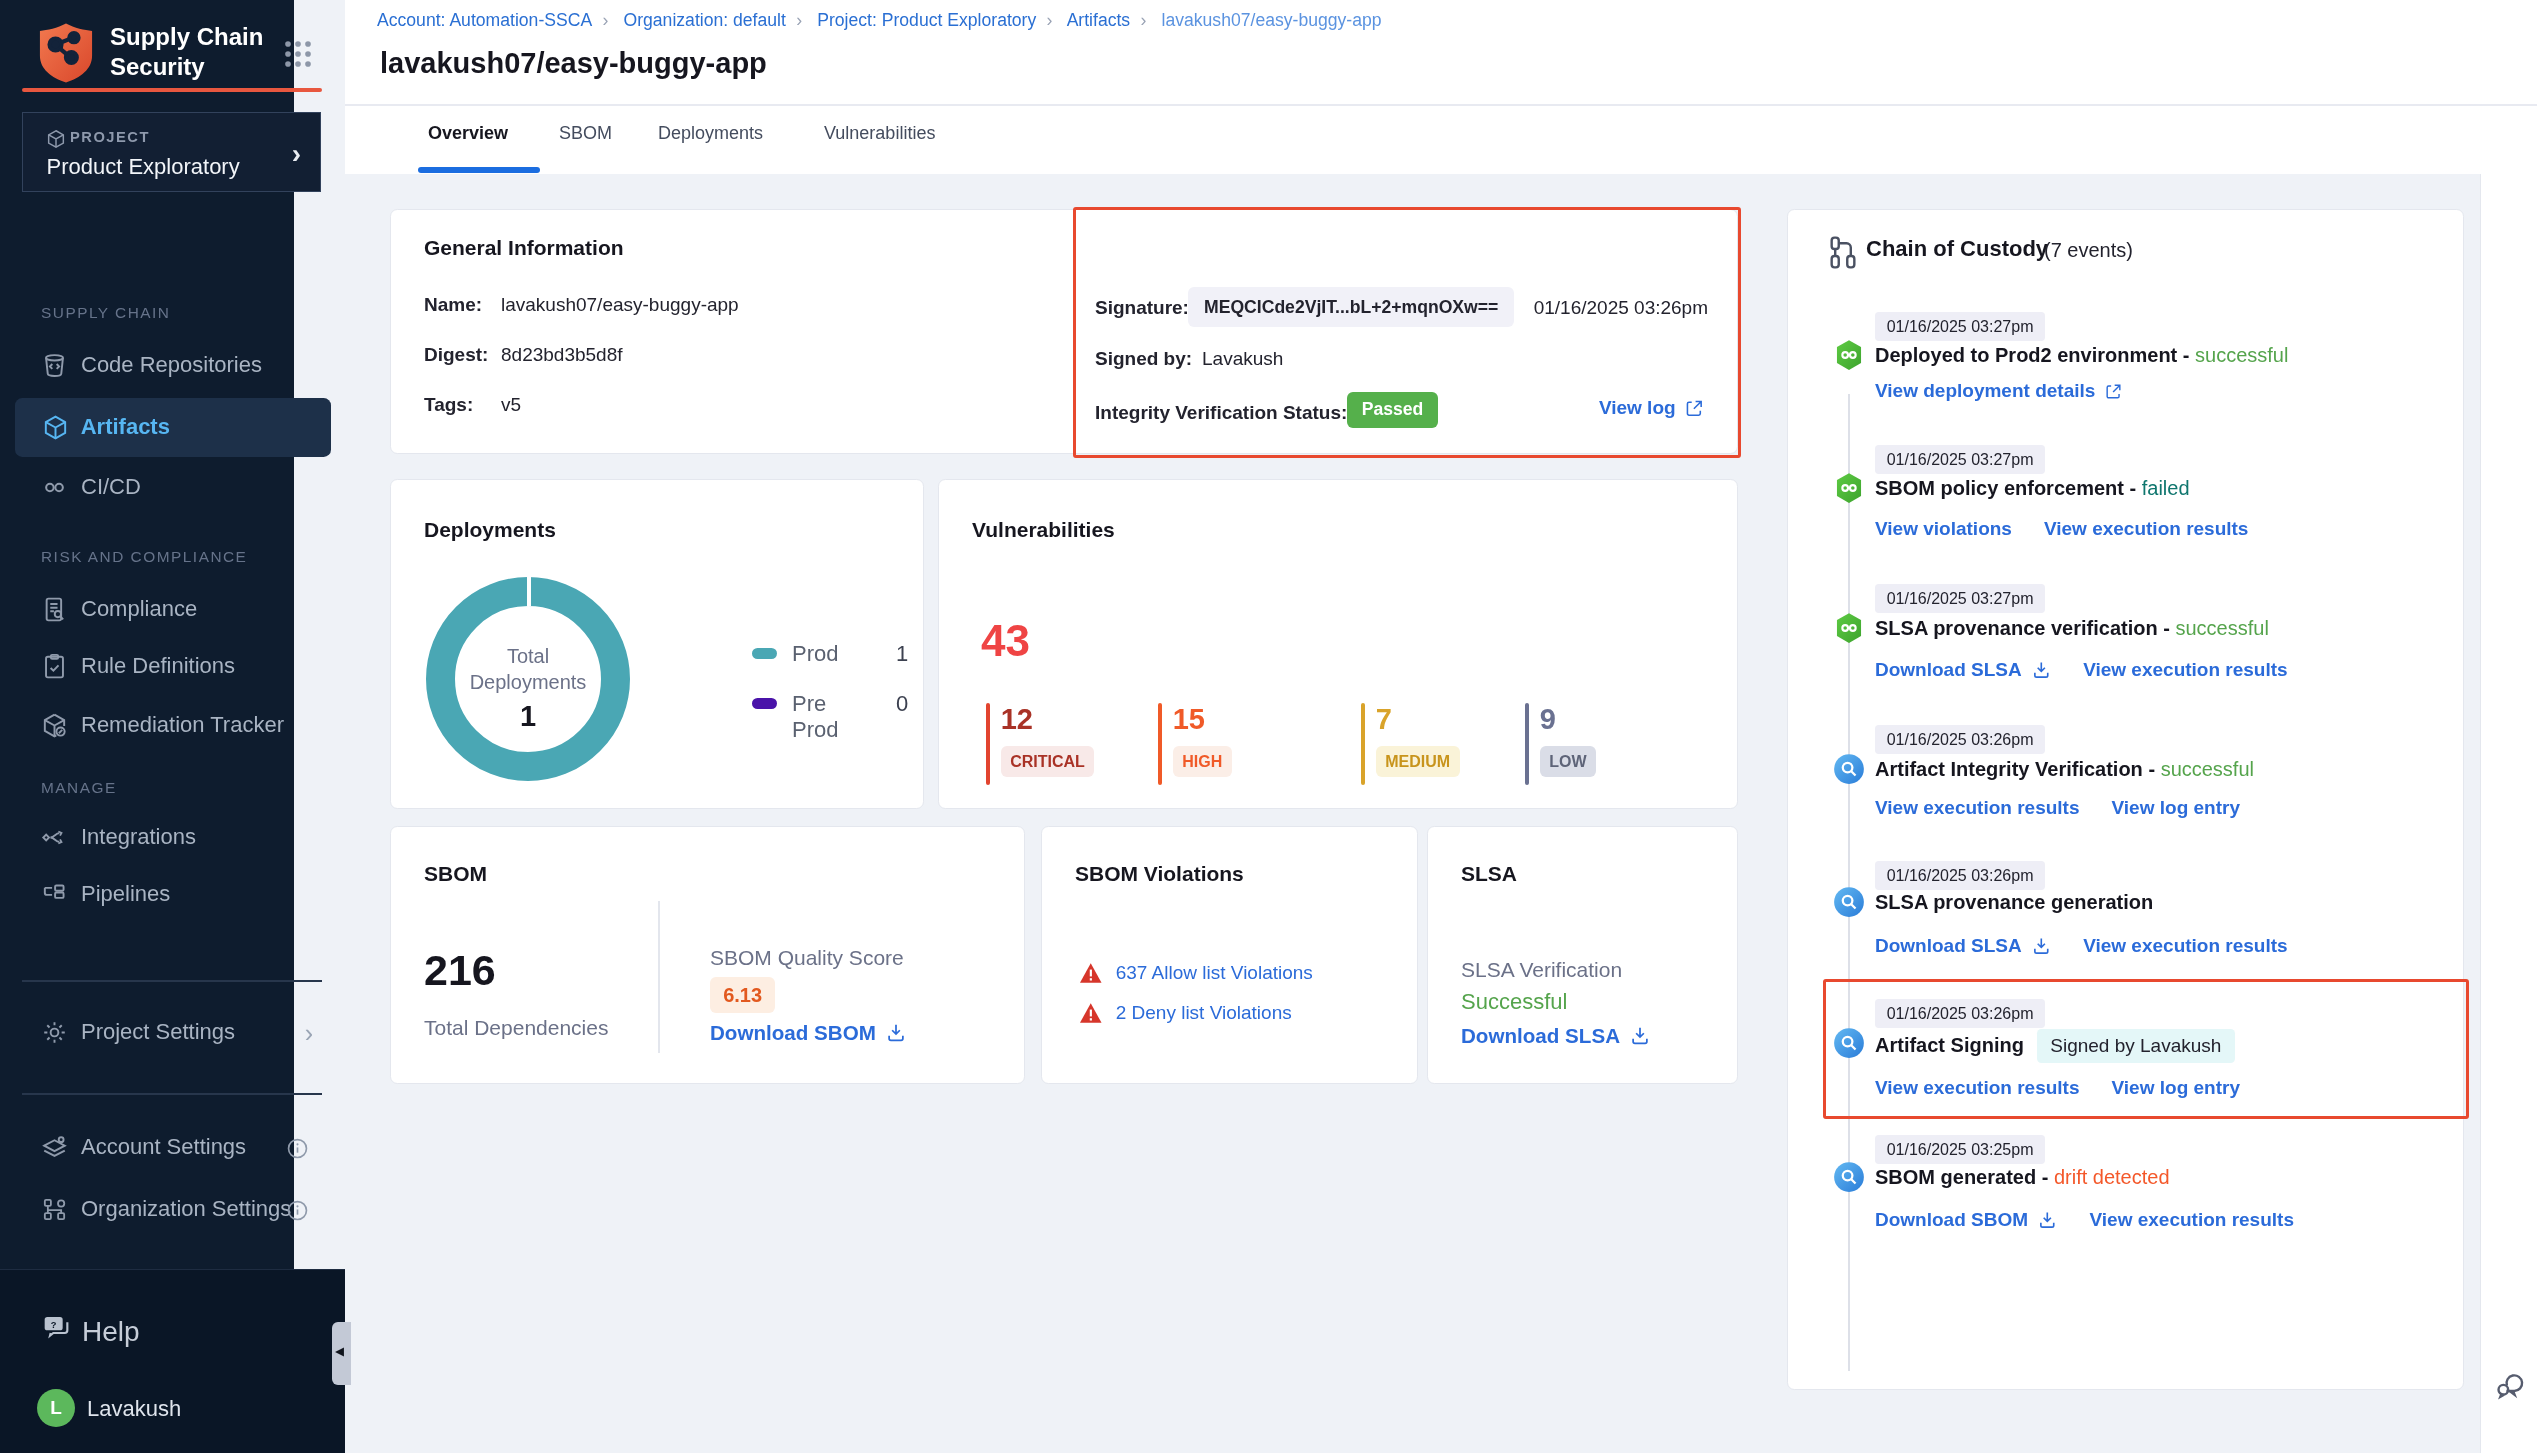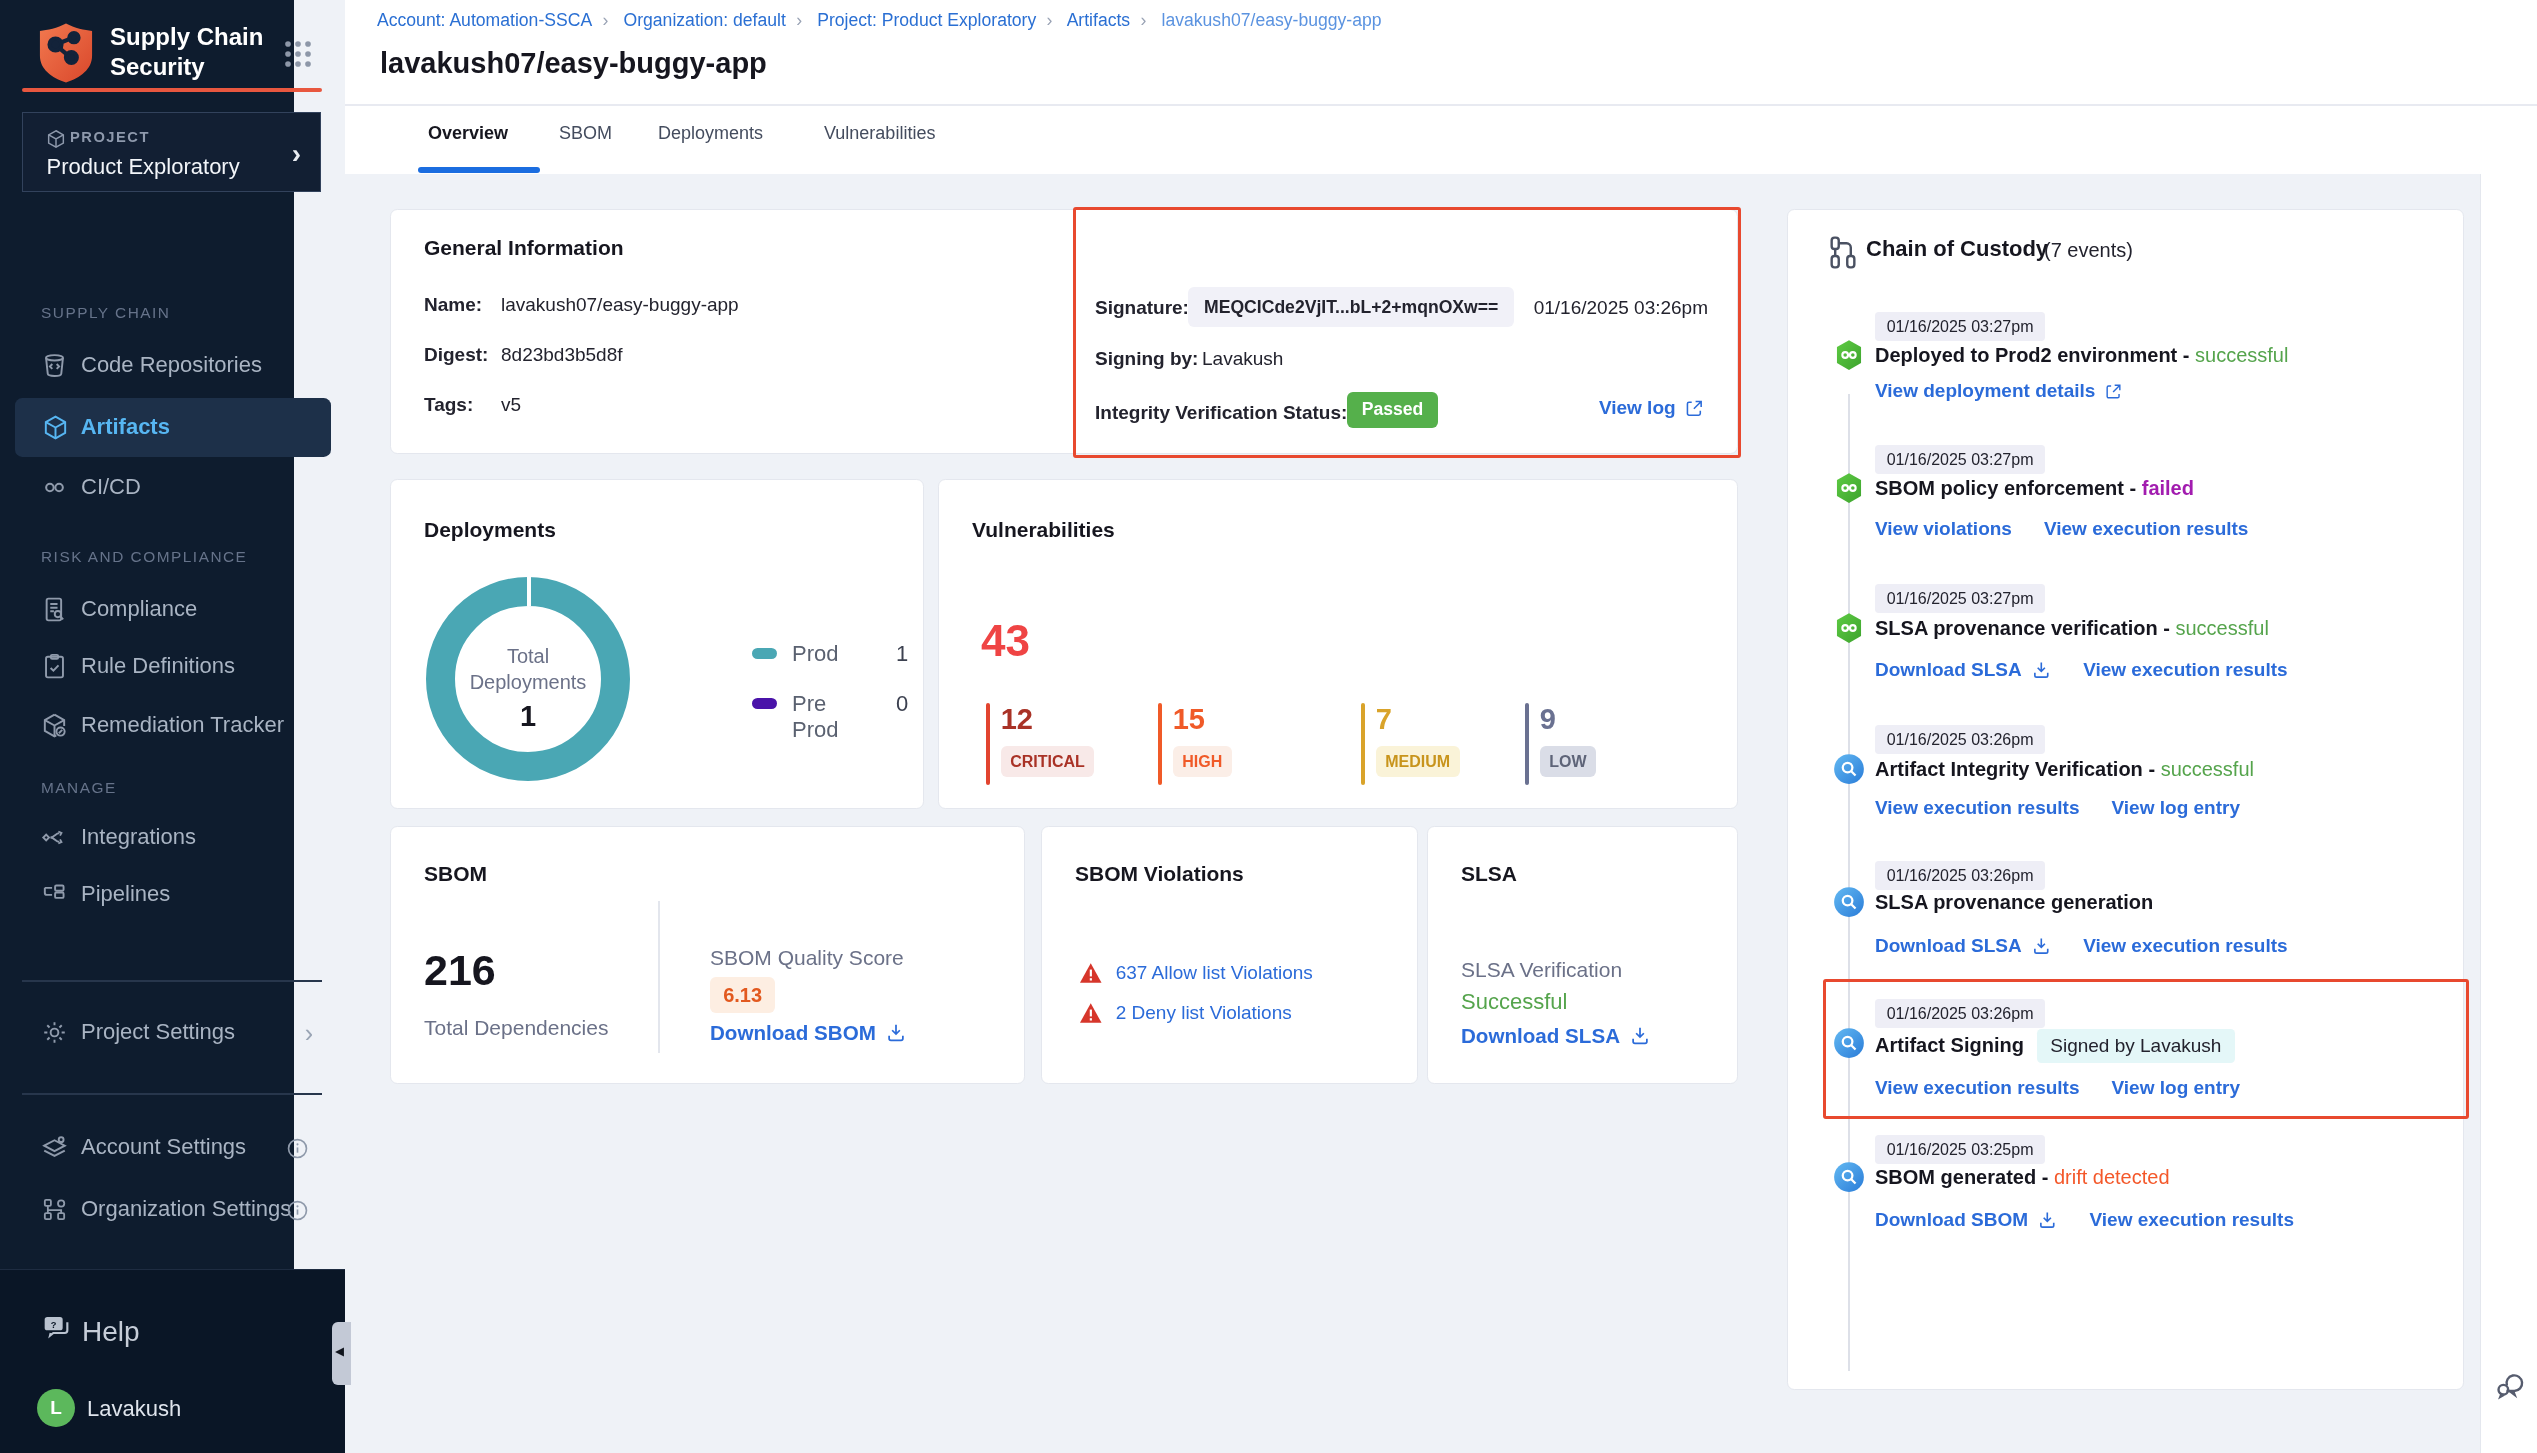--- a/index.html
+++ b/index.html
@@ -104,21 +104,21 @@
   
   .coc-head-icon{position:absolute;left:38px;top:23.5px;color:#4a5162;}
   .coc-title{position:absolute;left:78px;top:26.4px;font-size:22px;font-weight:bold;color:#16161f;}
   .coc-count{position:absolute;left:256px;top:29px;font-size:20px;color:#23232e;}
   .coc-line{position:absolute;left:60px;top:184px;width:1.5px;height:977px;background:#dde0e8;}
   .ev-icon{position:absolute;left:44px;width:34px;height:34px;}
   .ev-ts{position:absolute;left:87px;height:29px;line-height:29px;background:#eeeef6;border-radius:3.7px;
          padding:0 11.7px;font-size:16px;color:#23232e;}
   .ev-title{position:absolute;left:87px;font-size:20px;font-weight:bold;color:#16161f;}
   .ev-status-successful{color:#55a44c;font-weight:normal;}
-  .ev-status-failed{color:#a21caf;font-weight:bold;}
+  .ev-status-failed{color:#0f766e;font-weight:normal;}
   .ev-status-drift{color:#f4582a;font-weight:normal;}
   .ev-links{position:absolute;left:87px;display:flex;gap:32px;align-items:center;}
   .ev-links a{font-size:19px;font-weight:bold;color:#2b6bd9;display:inline-flex;align-items:center;gap:8.8px;}
   .ev-chip{background:#e4f7f8;border-radius:4.4px;padding:5.9px 13.2px;font-size:19px;font-weight:normal;color:#23232e;margin-left:13.2px;}
 
   
   .right-rail{position:absolute;left:2480px;top:174px;width:58px;height:1280px;background:#fff;border-left:1.5px solid #e4e7ee;}
   .rail-chat{position:absolute;left:11.7px;top:1195px;color:#565c6e;cursor:pointer;}
 </style>
 </head>
@@ -323,21 +323,21 @@
     <span class="gi-row-label" style="left:33px;top:84px">Name:</span>
     <span class="gi-row-val" style="left:110px;top:84px">lavakush07/easy-buggy-app</span>
     <span class="gi-row-label" style="left:33px;top:134px">Digest:</span>
     <span class="gi-row-val" style="left:110px;top:134px">8d23bd3b5d8f</span>
     <span class="gi-row-label" style="left:33px;top:184px">Tags:</span>
     <span class="gi-row-val" style="left:110px;top:184px">v5</span>
 
     <span class="gi-row-label" style="left:704px;top:87px">Signature:</span>
     <span class="sig-pill" style="left:797px;top:77px">MEQCICde2VjIT...bL+2+mqnOXw==</span>
     <span class="sig-time" style="top:87px">01/16/2025 03:26pm</span>
-    <span class="gi-row-label" style="left:704px;top:138px">Signing by:</span>
+    <span class="gi-row-label" style="left:704px;top:138px">Signed by:</span>
     <span class="gi-row-val" style="left:811px;top:138px">Lavakush</span>
     <span class="gi-row-label" style="left:704px;top:192px">Integrity Verification Status:</span>
     <span class="passed-badge" style="left:956px;top:182px">Passed</span>
     <a class="viewlog" style="top:187px">
       <span>View log</span>
       <svg width="20.6" height="20.6" viewBox="0 0 24 24" fill="none" stroke="currentColor" stroke-width="1.8">
         <path d="M9 5H5.8A1.8 1.8 0 0 0 4 6.8v11.4A1.8 1.8 0 0 0 5.8 20h11.4a1.8 1.8 0 0 0 1.8-1.8V15"></path>
           <path d="M13.5 4H20v6.5M20 4l-8.5 8.5"></path>
       </svg>
     </a>

